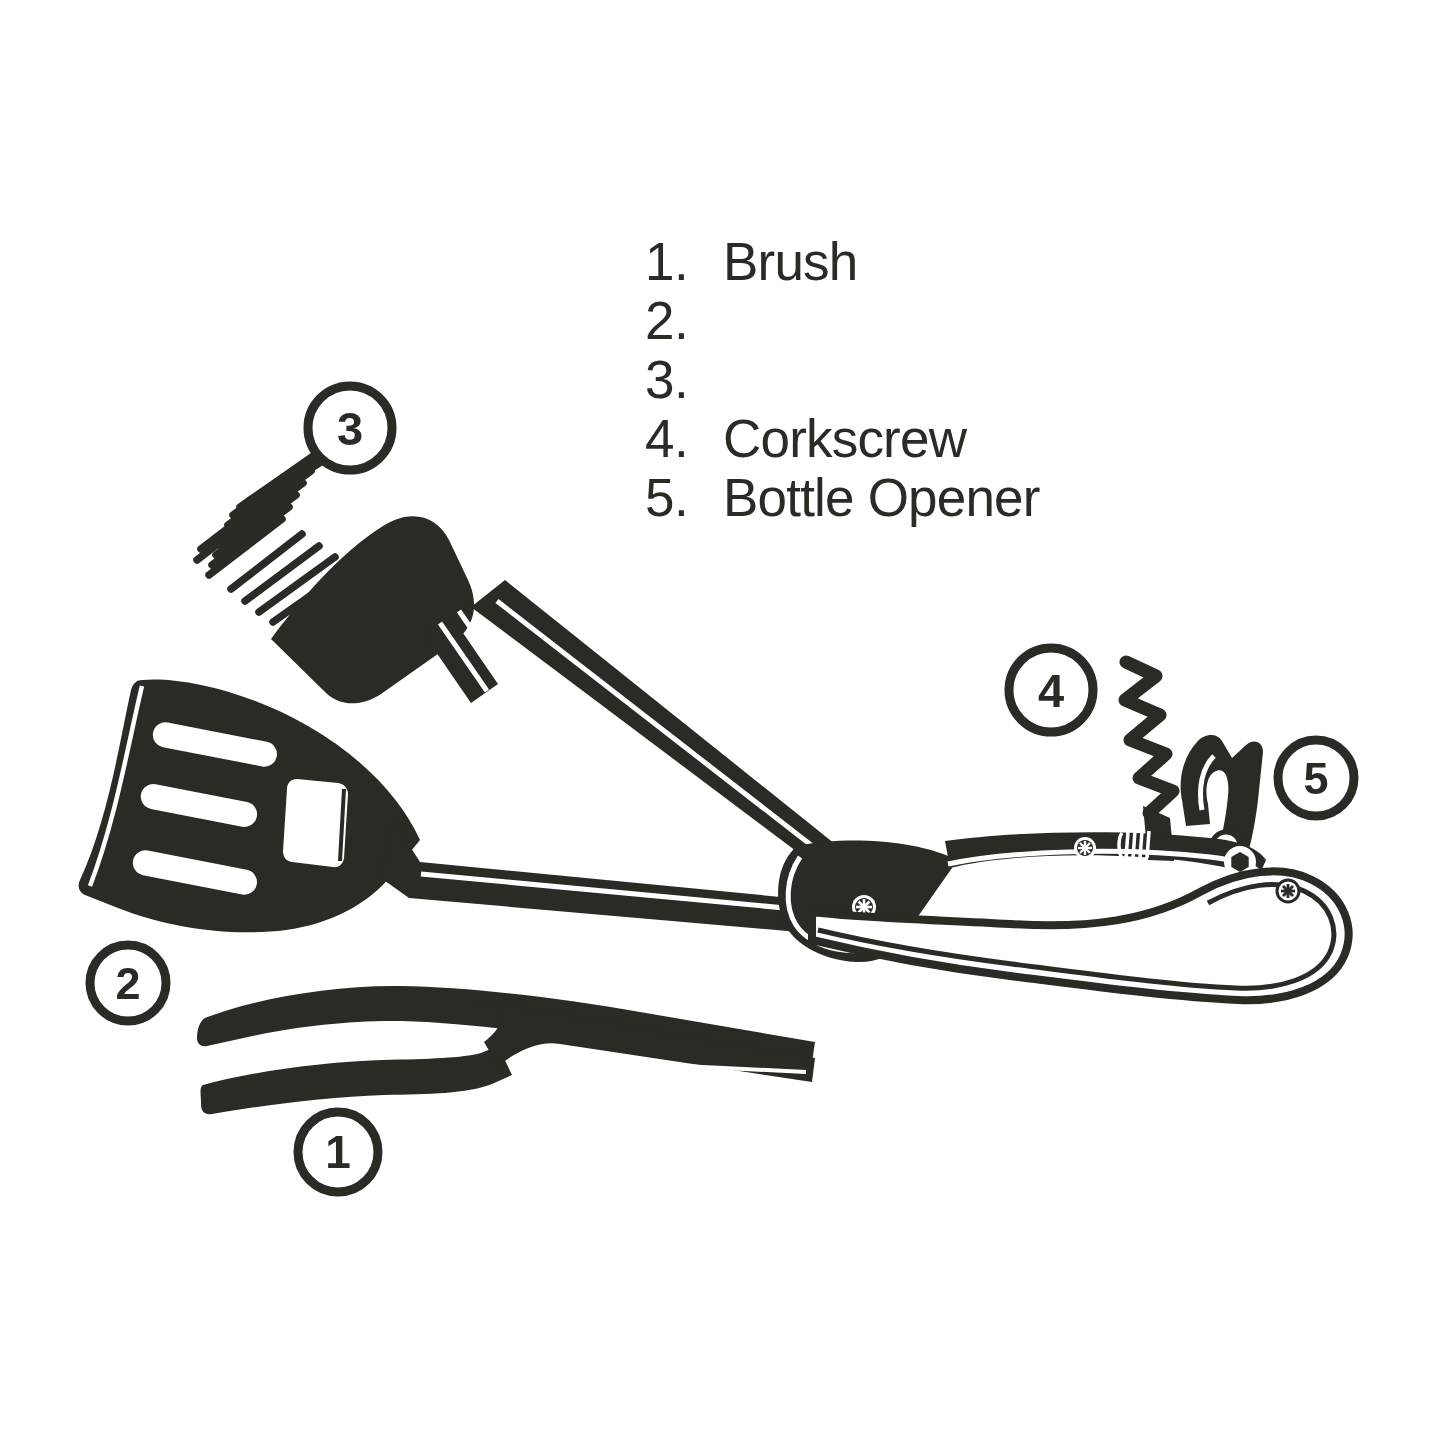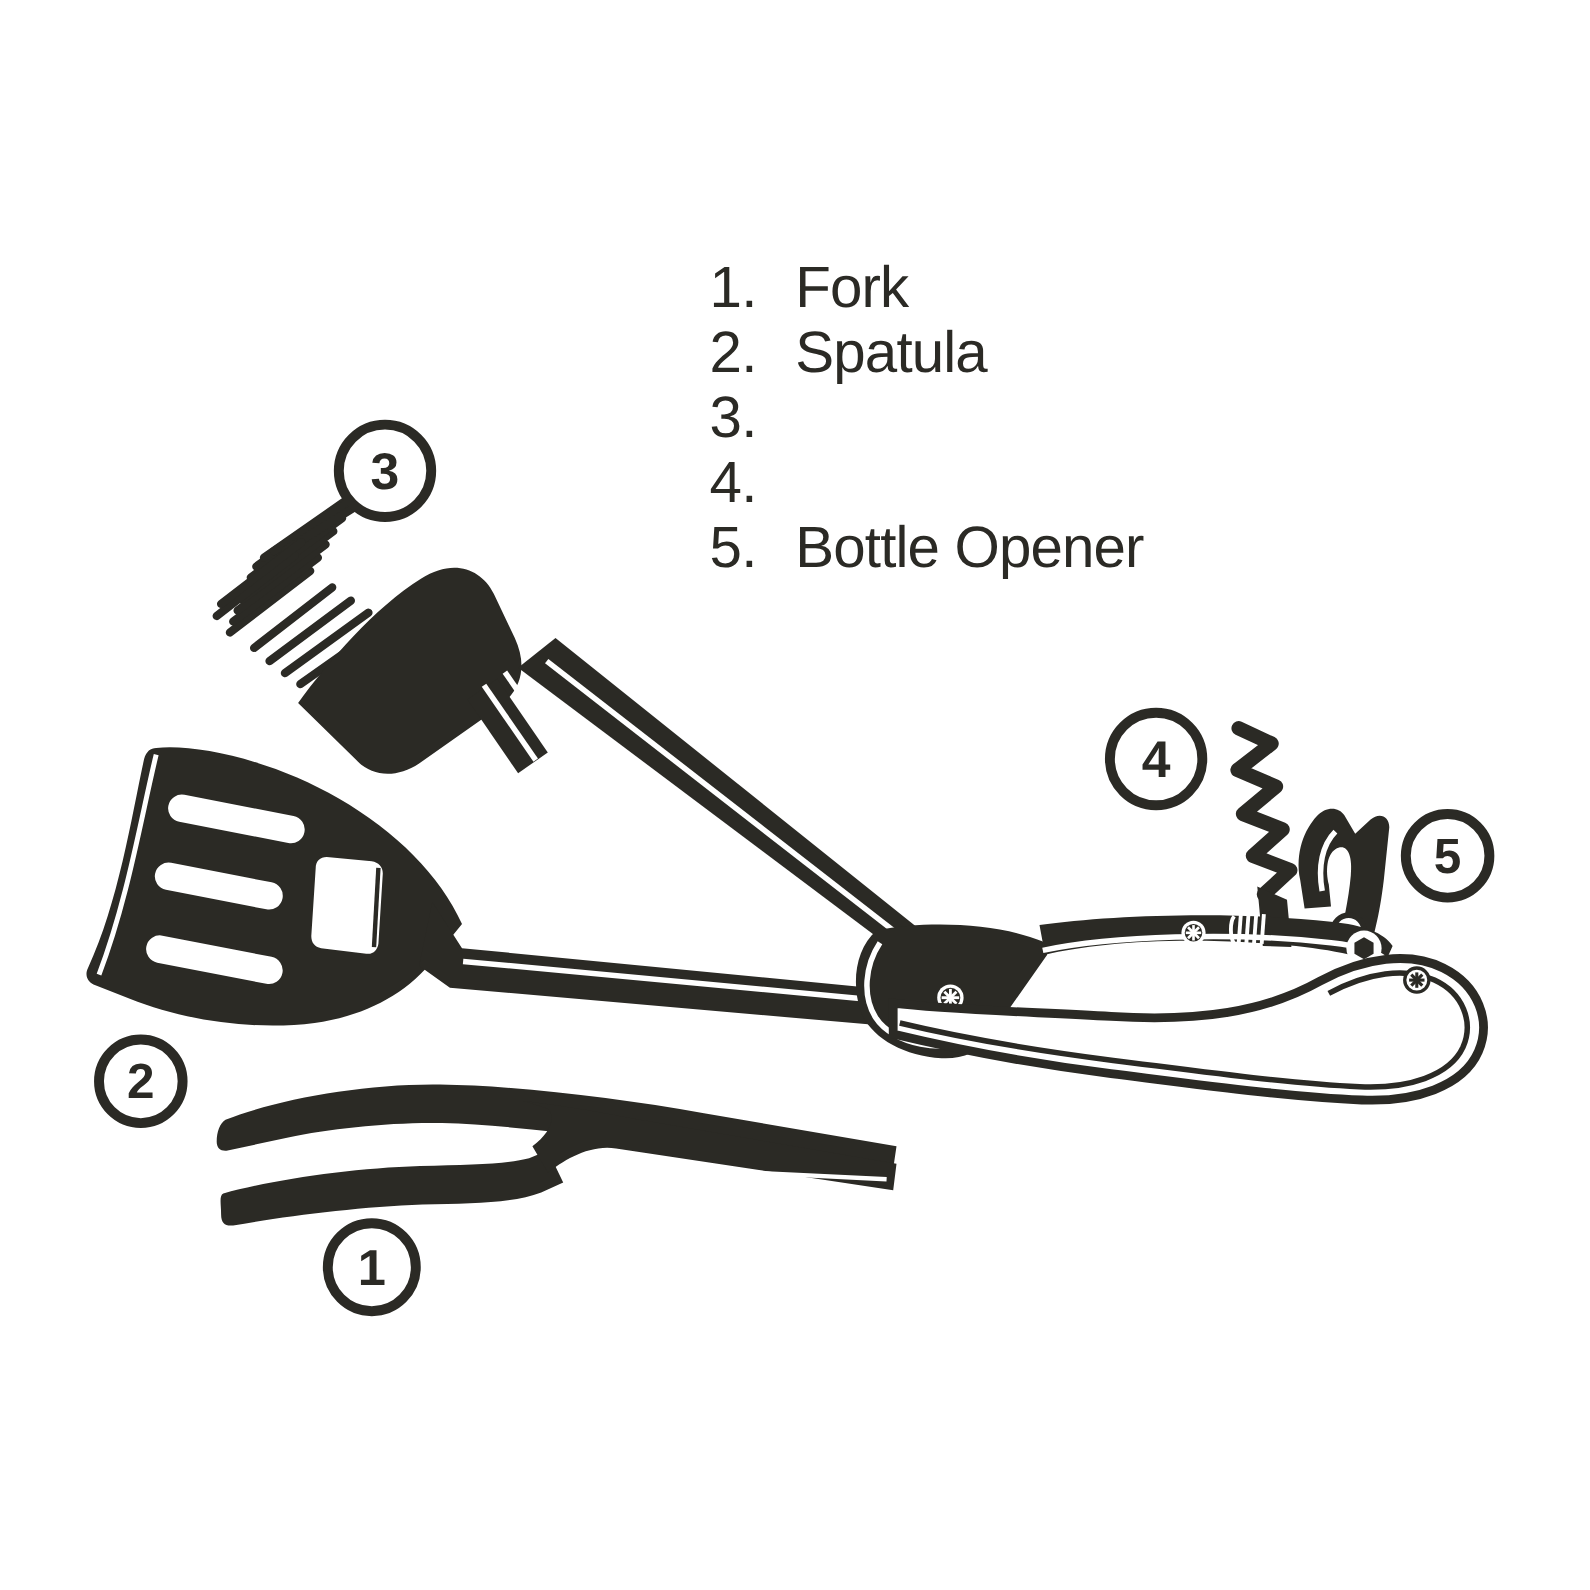--- a/index.html
+++ b/index.html
@@ -333,31 +333,31 @@
       <g>
         <circle cx="1316" cy="778" r="38" fill="#ffffff" stroke="#2b2a25" stroke-width="9"></circle>
         <text class="cnum" x="1316" y="778" text-anchor="middle" dominant-baseline="central" font-size="45">5</text>
       </g>
     </g>
   </svg>
 
   <div class="legend">
     <div class="legend-row">
       <span class="legend-num">1.</span>
-      <span class="legend-label">Fork</span>
+      <span class="legend-label">Brush</span>
     </div>
     <div class="legend-row">
       <span class="legend-num">2.</span>
-      <span class="legend-label">Spatula</span>
     </div>
     <div class="legend-row">
       <span class="legend-num">3.</span>
     </div>
     <div class="legend-row">
       <span class="legend-num">4.</span>
+      <span class="legend-label">Corkscrew</span>
     </div>
     <div class="legend-row">
       <span class="legend-num">5.</span>
       <span class="legend-label">Bottle Opener</span>
     </div>
   </div>
 
 </div>
 
 </body></html>

